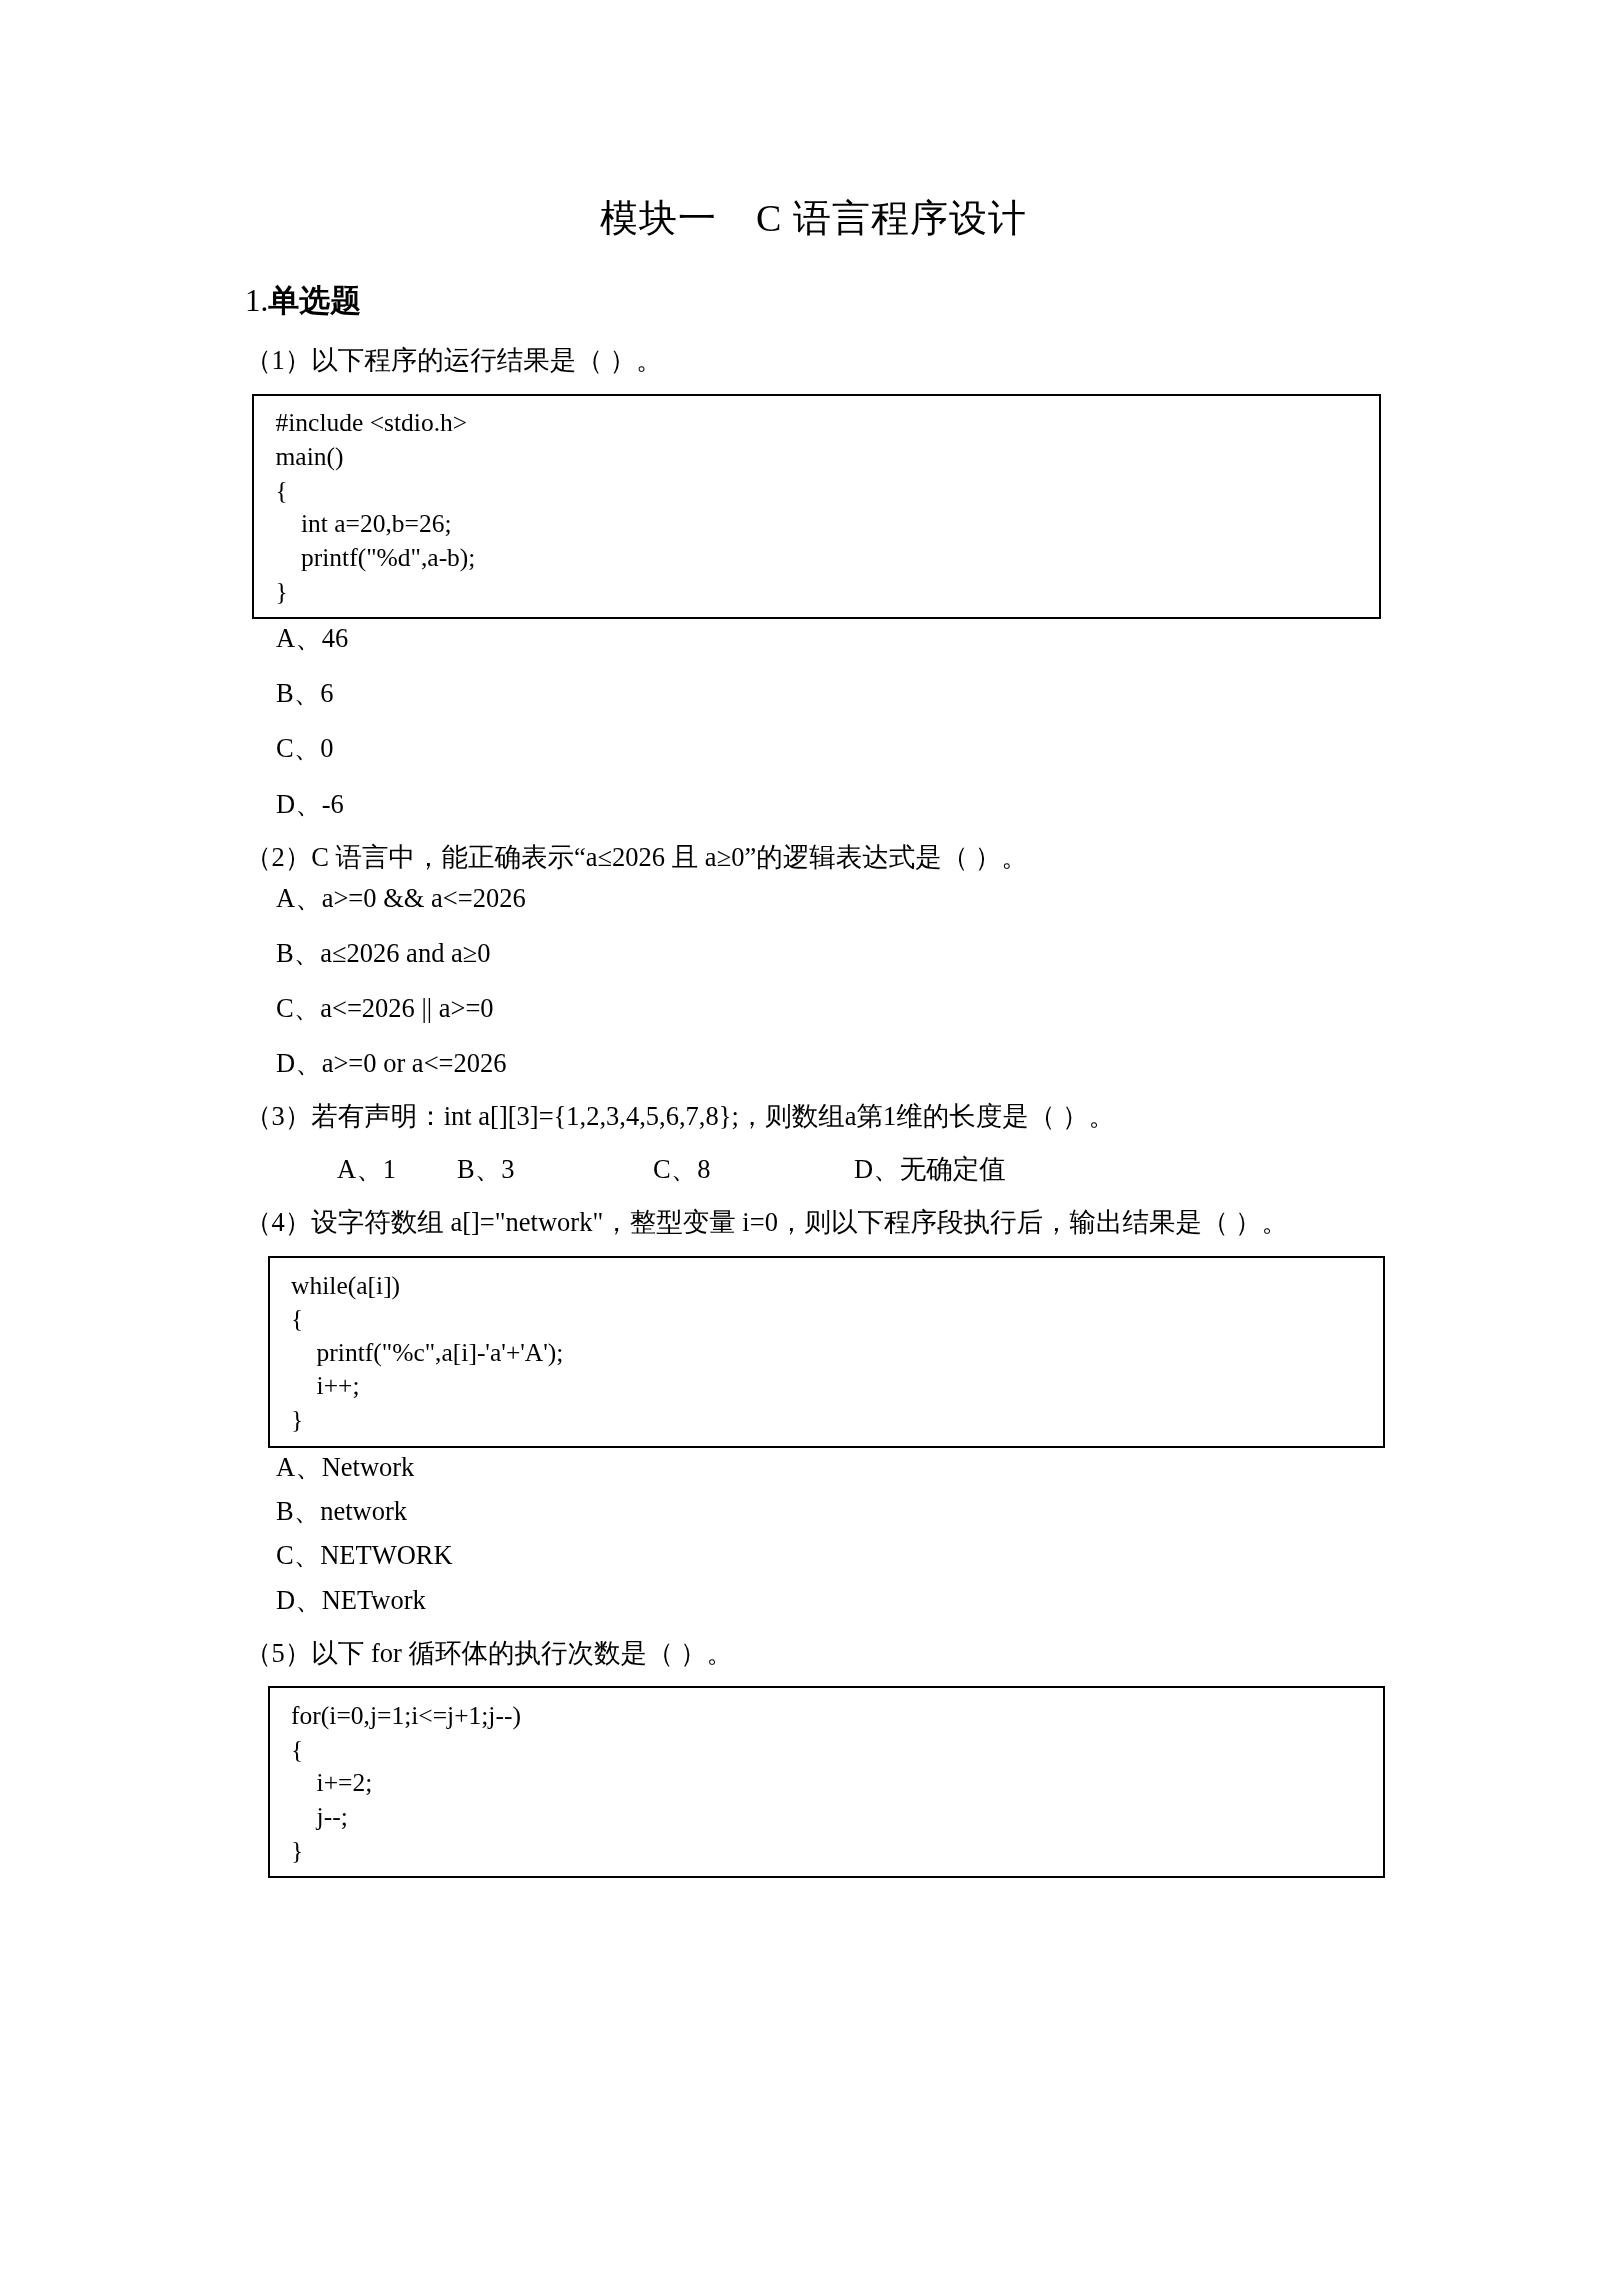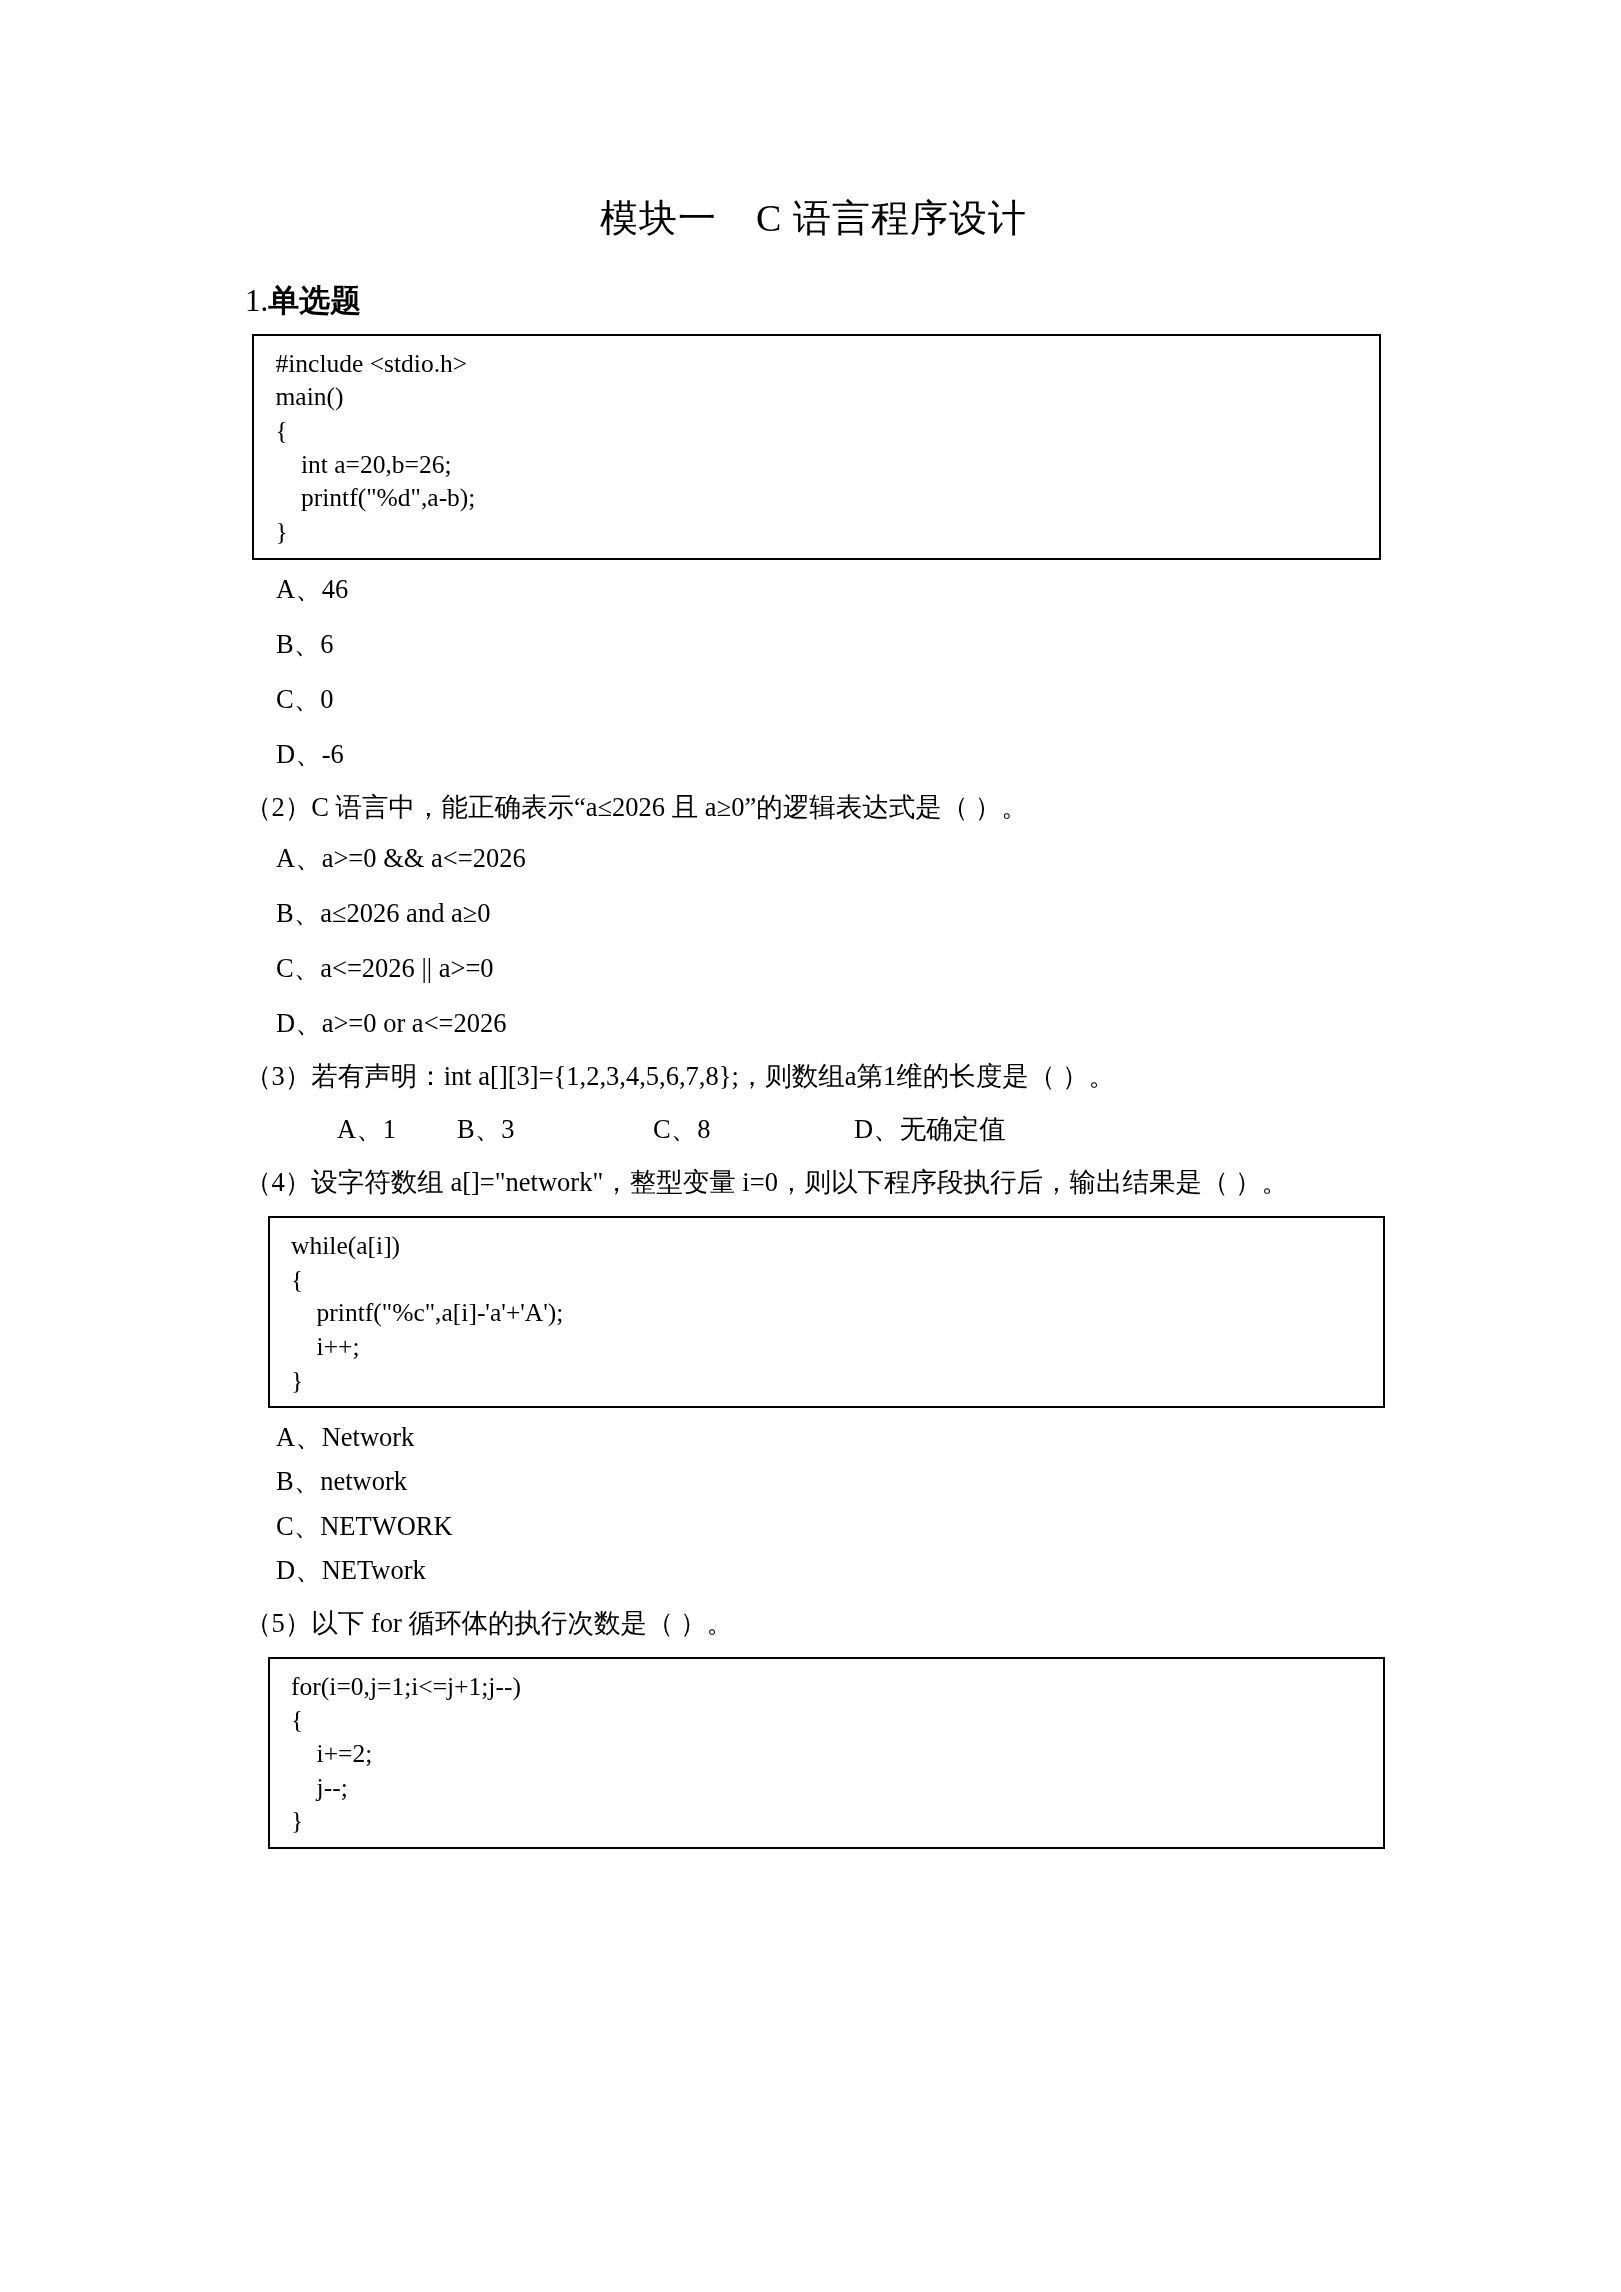--- a/index.html
+++ b/index.html
@@ -86,21 +86,21 @@
   }
 
   
   .opt-list {
     margin: 0;
     padding: 0;
     list-style: none;
   }
   .opt-list.spaced li { padding-top: 16.7px; }
   .opt-list.compact li { padding-top: 5.9px; }
-  .opt-list li:first-child { padding-top: 10px; }
+  .opt-list li:first-child { padding-top: 0; }
   .opt-list li {
     font-size: 26.5px;
     line-height: 1.45;
     padding-left: 31px;
     white-space: pre;
   }
   .opt-key { }
 
   
   .opt-row {
@@ -118,20 +118,21 @@
 </head>
 <body>
 
 <div class="page">
   <div class="content">
 
     <h1 class="doc-title">模块一　C 语言程序设计</h1>
 
     <h2 class="section-heading"><span class="num">1.</span><span>单选题</span></h2>
 
+    <p class="q-text">（1）以下程序的运行结果是（   ）。</p>
 
     <div class="code-box box1">
       <div class="code-line">#include &lt;stdio.h&gt;</div>
       <div class="code-line">main()</div>
       <div class="code-line">{</div>
       <div class="code-line">    int a=20,b=26;</div>
       <div class="code-line">    printf("%d",a-b);</div>
       <div class="code-line">}</div>
     </div>
 

